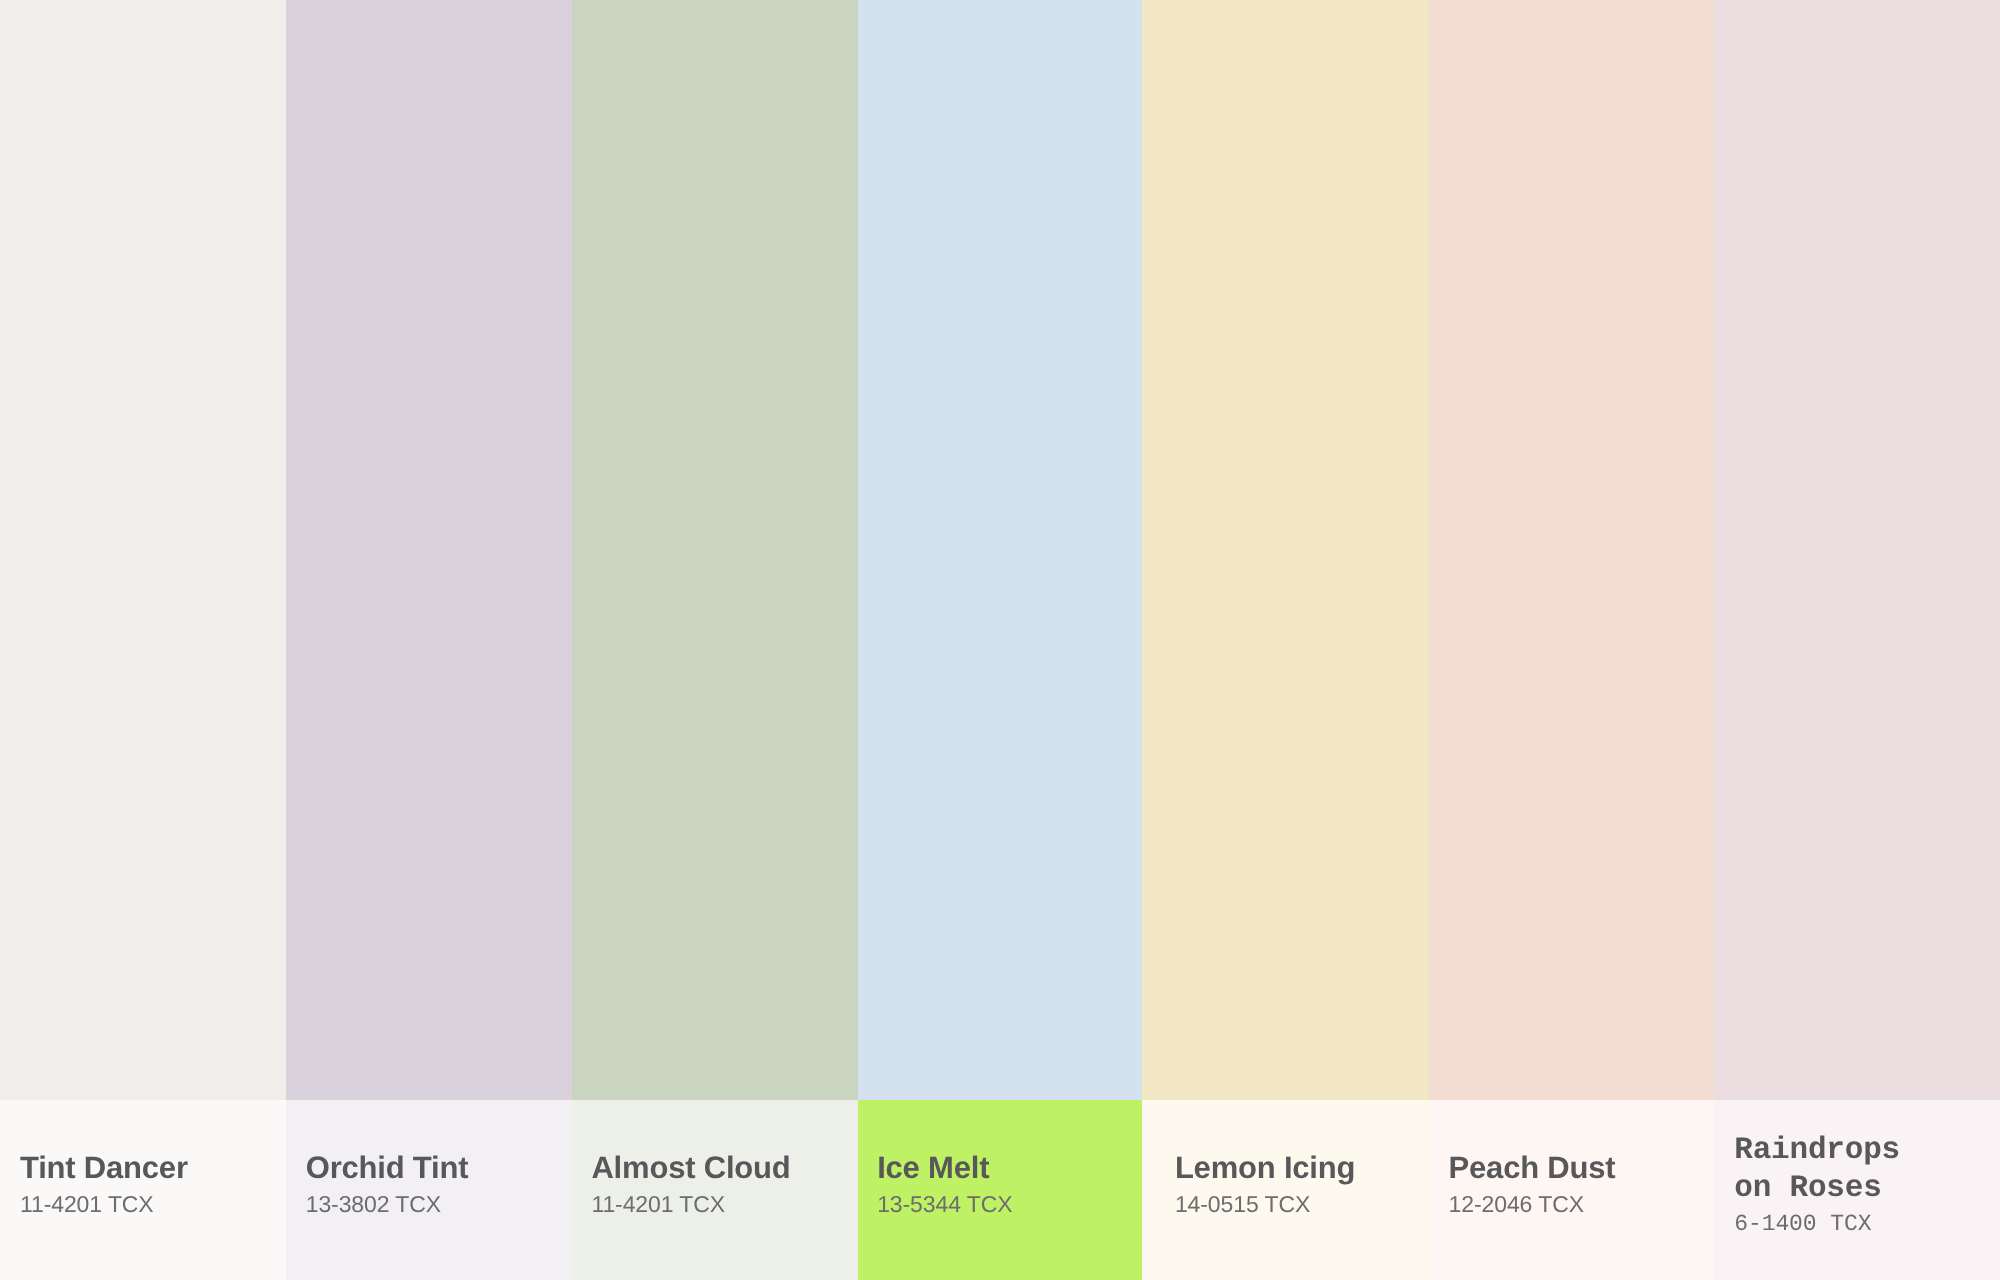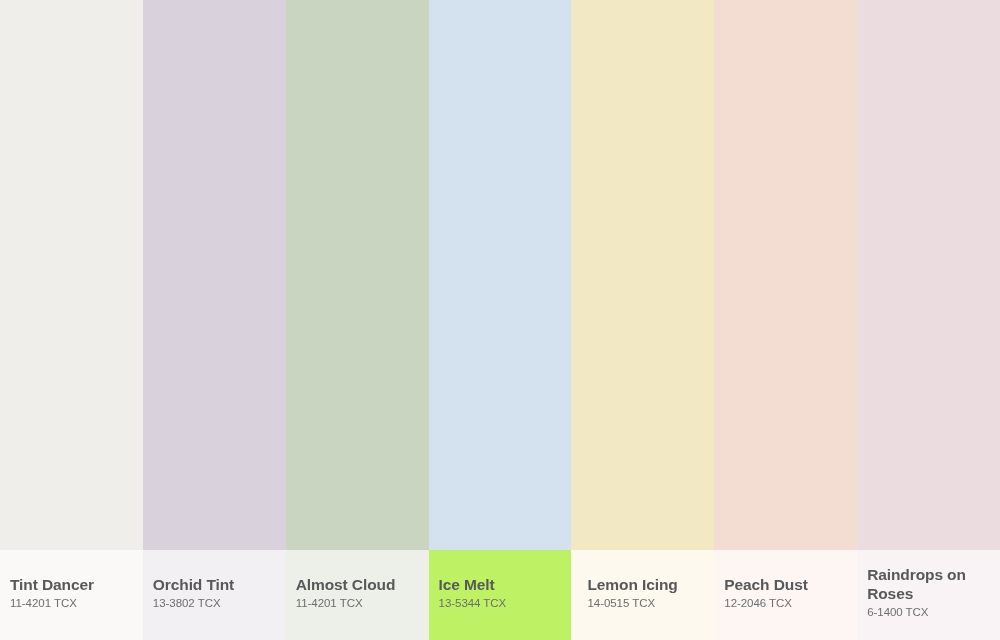--- a/index.html
+++ b/index.html
@@ -63,20 +63,21 @@
     line-height: 1.2;
     color: #6d6d6f;
     letter-spacing: -0.05px;
     margin: 0;
     white-space: nowrap;
   }
 
   
   .swatch-column.wraps .swatch-label {
     padding-top: 16px;
+    font-family: Liberation Mono, monospace;
   }
   .swatch-column.wraps .color-name {
     max-width: 105px;
   }
 </style>
 </head>
 <body style="background: rgb(255, 255, 255);">
 
 <main id="palette">
     <div class="swatch-column">

